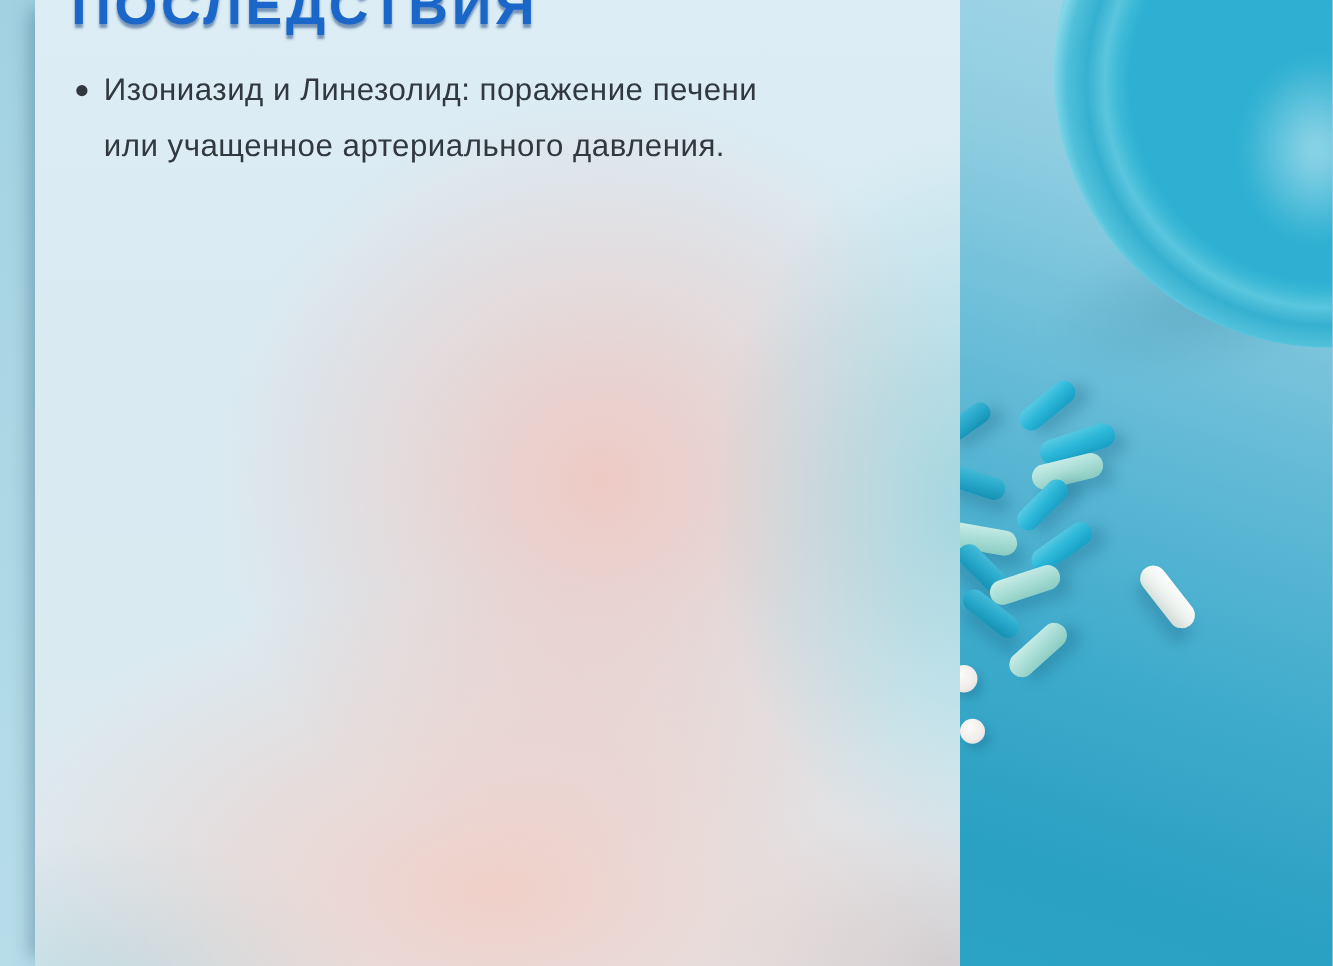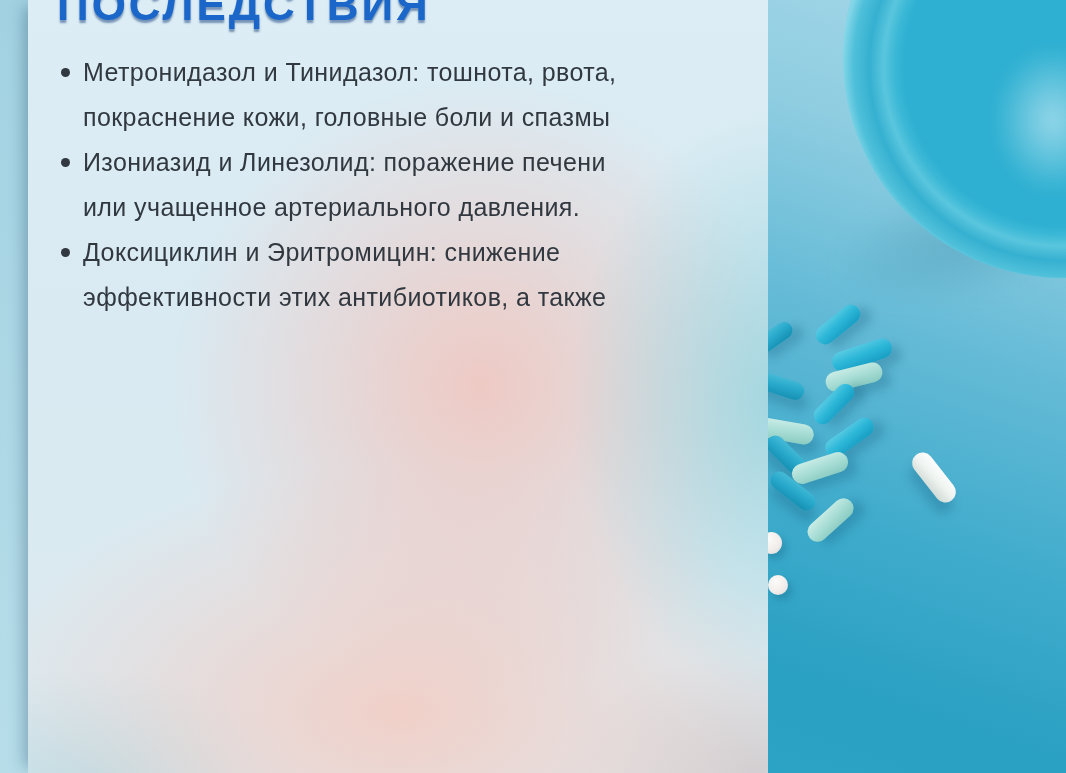--- a/index.html
+++ b/index.html
@@ -88,26 +88,22 @@
 </style>
 </head>
 <body>
 
 <div class="stage">
   <div class="left-strip"></div>
 
   <div class="card">
     <h1 class="title">ПОСЛЕДСТВИЯ</h1>
     <ul class="list">
-        <li>Метронидазол и Тинидазол: тошнота, рвота,
-покраснение кожи, головные боли и спазмы</li>
         <li>Изониазид и Линезолид: поражение печени
 или учащенное артериального давления.</li>
-        <li>Доксициклин и Эритромицин: снижение
-эффективности этих антибиотиков, а также</li>
       </ul>
   </div>
 
   <div class="photo">
     <div class="glass-shadow"></div>
     <div class="glass"></div>
     <div class="glass-highlight"></div>
     <div id="pills">
         <div class="pill cyan" style="left: 44px; top: 315px; width: 52px; height: 19px; transform: rotate(-39deg);"></div>
         <div class="pill cyan" style="left: 63px; top: 345px; width: 62px; height: 20px; transform: rotate(-18deg);"></div>

